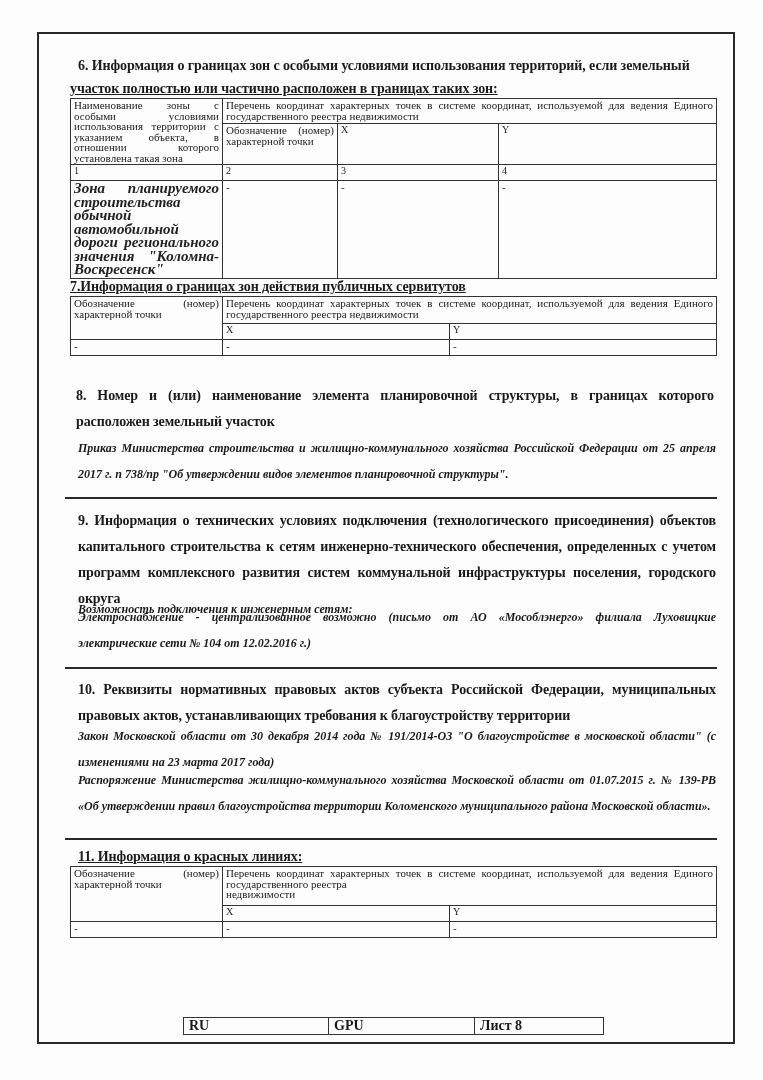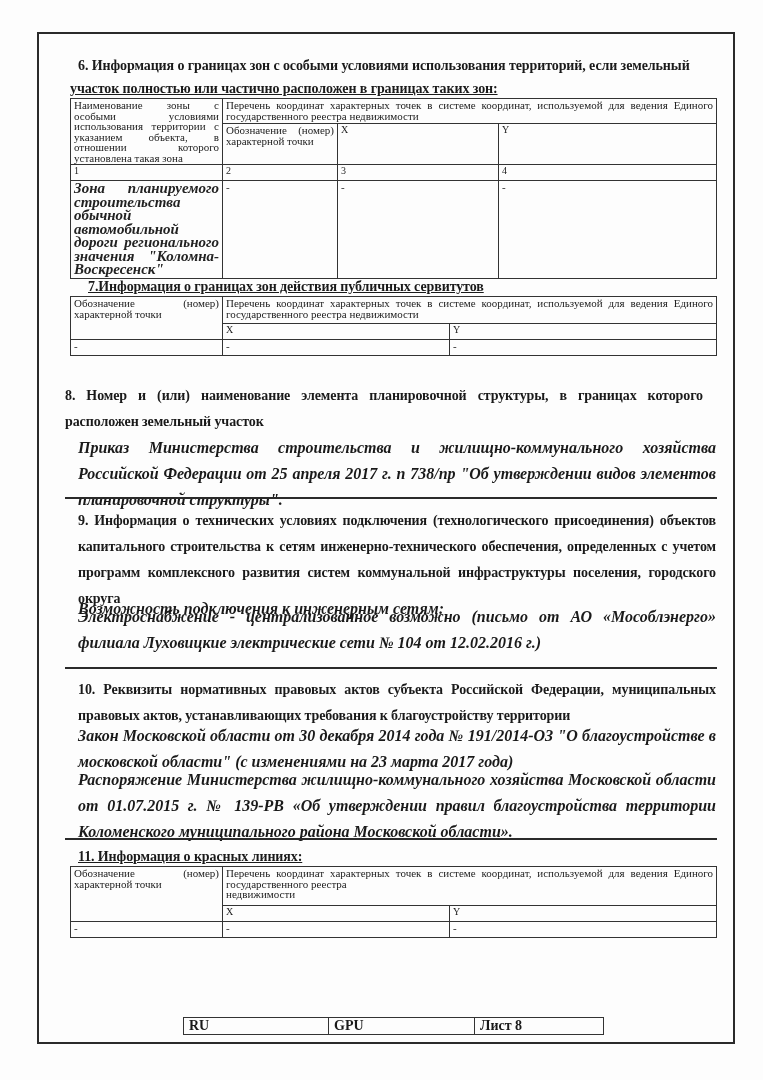--- a/index.html
+++ b/index.html
@@ -10,21 +10,21 @@
   .frame {
     position:absolute; left:37px; top:32px; width:698px; height:1012px;
     border:2px solid #2a2a2a; box-sizing:border-box;
   }
   .abs { position:absolute; }
   .h {
     font-weight:bold; font-size:14px; line-height:26px; text-align:justify;
     text-align-last:left; letter-spacing:-0.1px;
   }
   .hu { text-decoration:underline; }
-  .it { font-style:italic; font-weight:bold; font-size:16px; line-height:26px; text-align:justify; text-align-last:left; }
+  .it { font-style:italic; font-weight:bold; font-size:12px; line-height:26px; text-align:justify; text-align-last:left; }
   .sep { position:absolute; left:65px; width:652px; height:0; border-top:2px solid #2a2a2a; }
   table.t { position:absolute; border-collapse:collapse; table-layout:fixed; }
   table.t td {
     border:1px solid #333; font-size:11px; line-height:10.5px; vertical-align:top;
     padding:1px 3px; text-align:justify; text-align-last:left; color:#222;
   }
   table.t td.zi { font-style:italic; font-weight:bold; font-size:15px; line-height:13.5px; }
   table.t td.num { font-size:10px; }
   table.t td.xy { font-size:10px; }
   .footer { position:absolute; left:183px; top:1017px; border-collapse:collapse; table-layout:fixed; }
@@ -65,21 +65,21 @@
   </tr>
   <tr style="height:72px">
     <td class="zi">Зона планируемого строительства обычной автомобильной дороги регионального значения "Коломна-Воскресенск"</td>
     <td>-</td>
     <td>-</td>
     <td>-</td>
   </tr>
 </tbody>
   </table>
 
-<div class="abs h hu" style="left:70px; top:274px; width:640px; text-align:left;margin-left:18px;">7.Информация о границах зон действия публичных сервитутов</div>
+<div class="abs h hu" style="left:70px; top:274px; width:640px; text-align:left;">7.Информация о границах зон действия публичных сервитутов</div>
 <table class="t" style="left:70px; top:296px; width:646px;">
   <colgroup>
       <col style="width:152px">
       <col style="width:227px">
       <col style="width:267px">
     </colgroup>
   <tbody>
       <tr style="height:27px">
     <td rowspan="2">Обозначение (номер) характерной точки</td>
     <td colspan="2">Перечень координат характерных точек в системе координат, используемой для ведения Единого государственного реестра недвижимости</td>
@@ -89,21 +89,21 @@
     <td class="xy">Y</td>
   </tr>
   <tr style="height:16px">
     <td>-</td>
     <td>-</td>
     <td>-</td>
   </tr>
 </tbody>
   </table>
 
-<div class="abs h" style="left:65px; top:383px; width:638px;">8. Номер и (или) наименование элемента планировочной структуры, в границах которого расположен земельный участок</div>
+<div class="abs h" style="left:76px; top:383px; width:638px;">8. Номер и (или) наименование элемента планировочной структуры, в границах которого расположен земельный участок</div>
 <div class="abs it" style="left:78px; top:435px; width:638px;">Приказ Министерства строительства и жилищно-коммунального хозяйства Российской Федерации от 25 апреля 2017 г. п 738/пр "Об утверждении видов элементов планировочной структуры".</div>
 <div class="sep" style="top:497px;"></div>
 
 <div class="abs h" style="left:78px; top:508px; width:638px;">9. Информация о технических условиях подключения (технологического присоединения) объектов капитального строительства к сетям инженерно-технического обеспечения, определенных с учетом программ комплексного развития систем коммунальной инфраструктуры поселения, городского округа</div>
 <div class="abs it" style="left:78px; top:596px; width:638px;">Возможность подключения к инженерным сетям:</div>
 <div class="abs it" style="left:78px; top:604px; width:638px;">Электроснабжение - централизованное возможно (письмо от АО «Мособлэнерго» филиала Луховицкие электрические сети № 104 от 12.02.2016 г.)</div>
 <div class="sep" style="top:667px;"></div>
 
 <div class="abs h" style="left:78px; top:677px; width:638px;">10. Реквизиты нормативных правовых актов субъекта Российской Федерации, муниципальных правовых актов, устанавливающих требования к благоустройству территории</div>
 <div class="abs it" style="left:78px; top:723px; width:638px;">Закон Московской области от 30 декабря 2014 года № 191/2014-ОЗ "О благоустройстве в московской области" (с изменениями на 23 марта 2017 года)</div>

